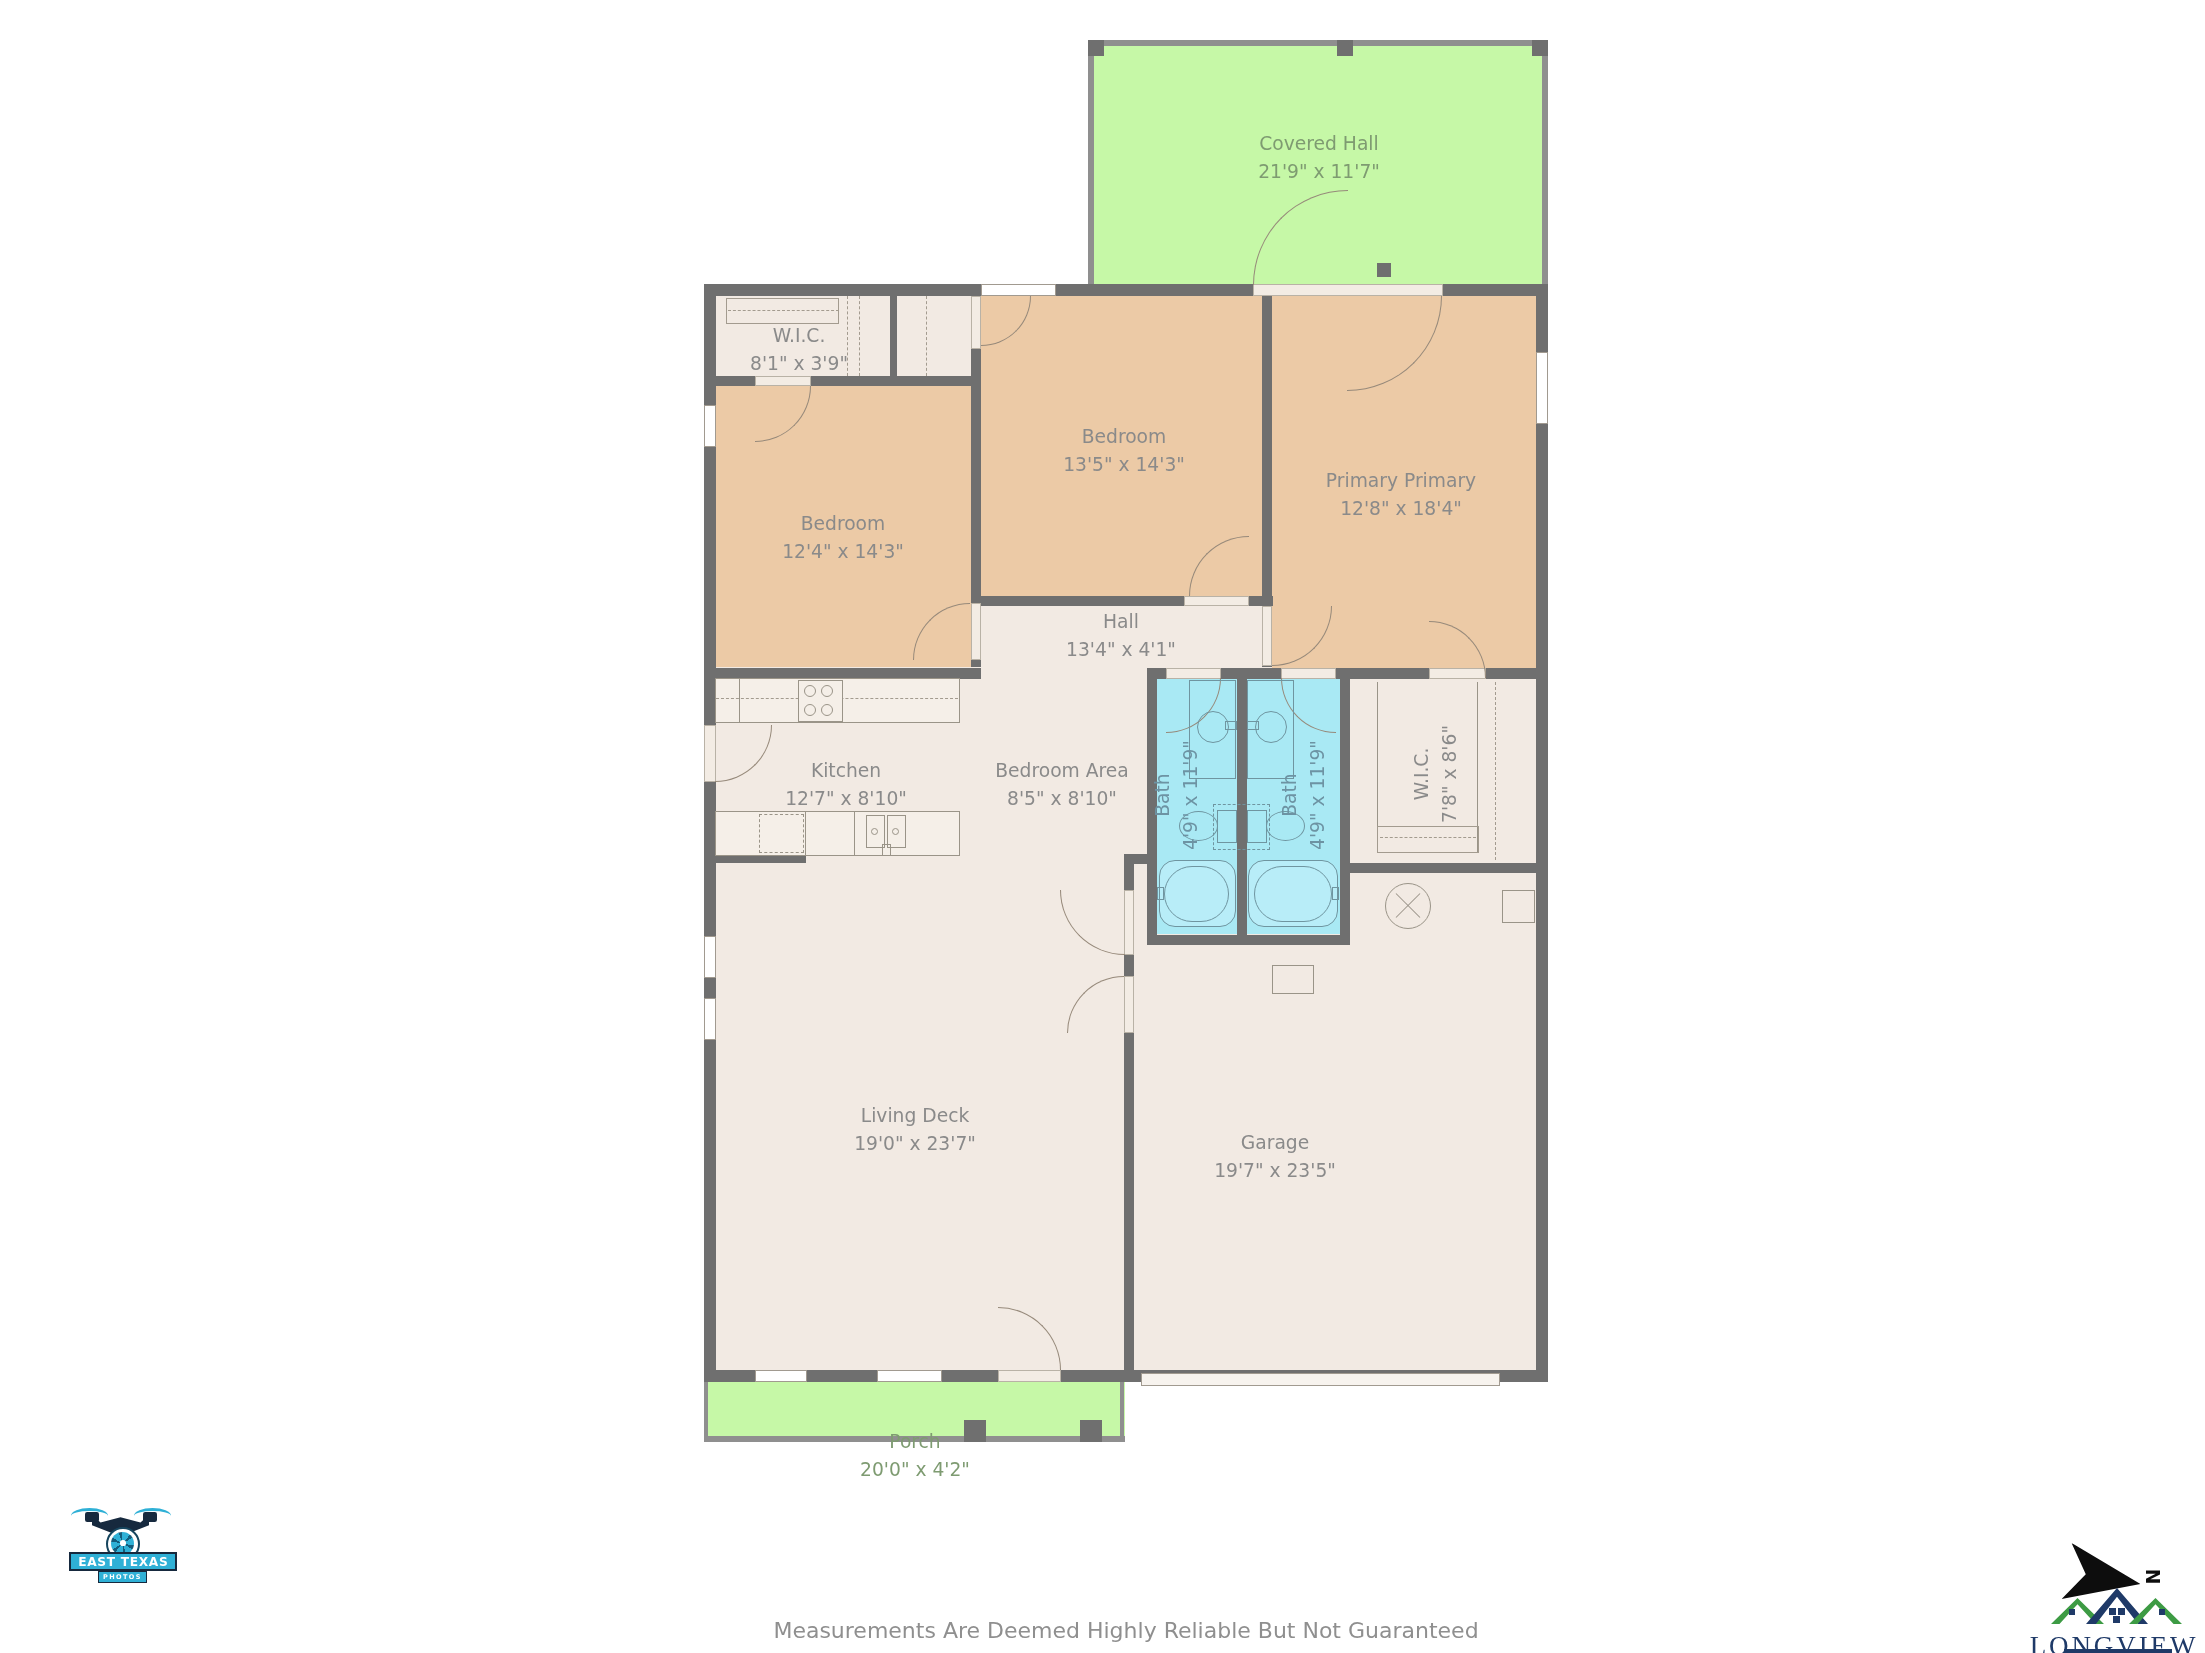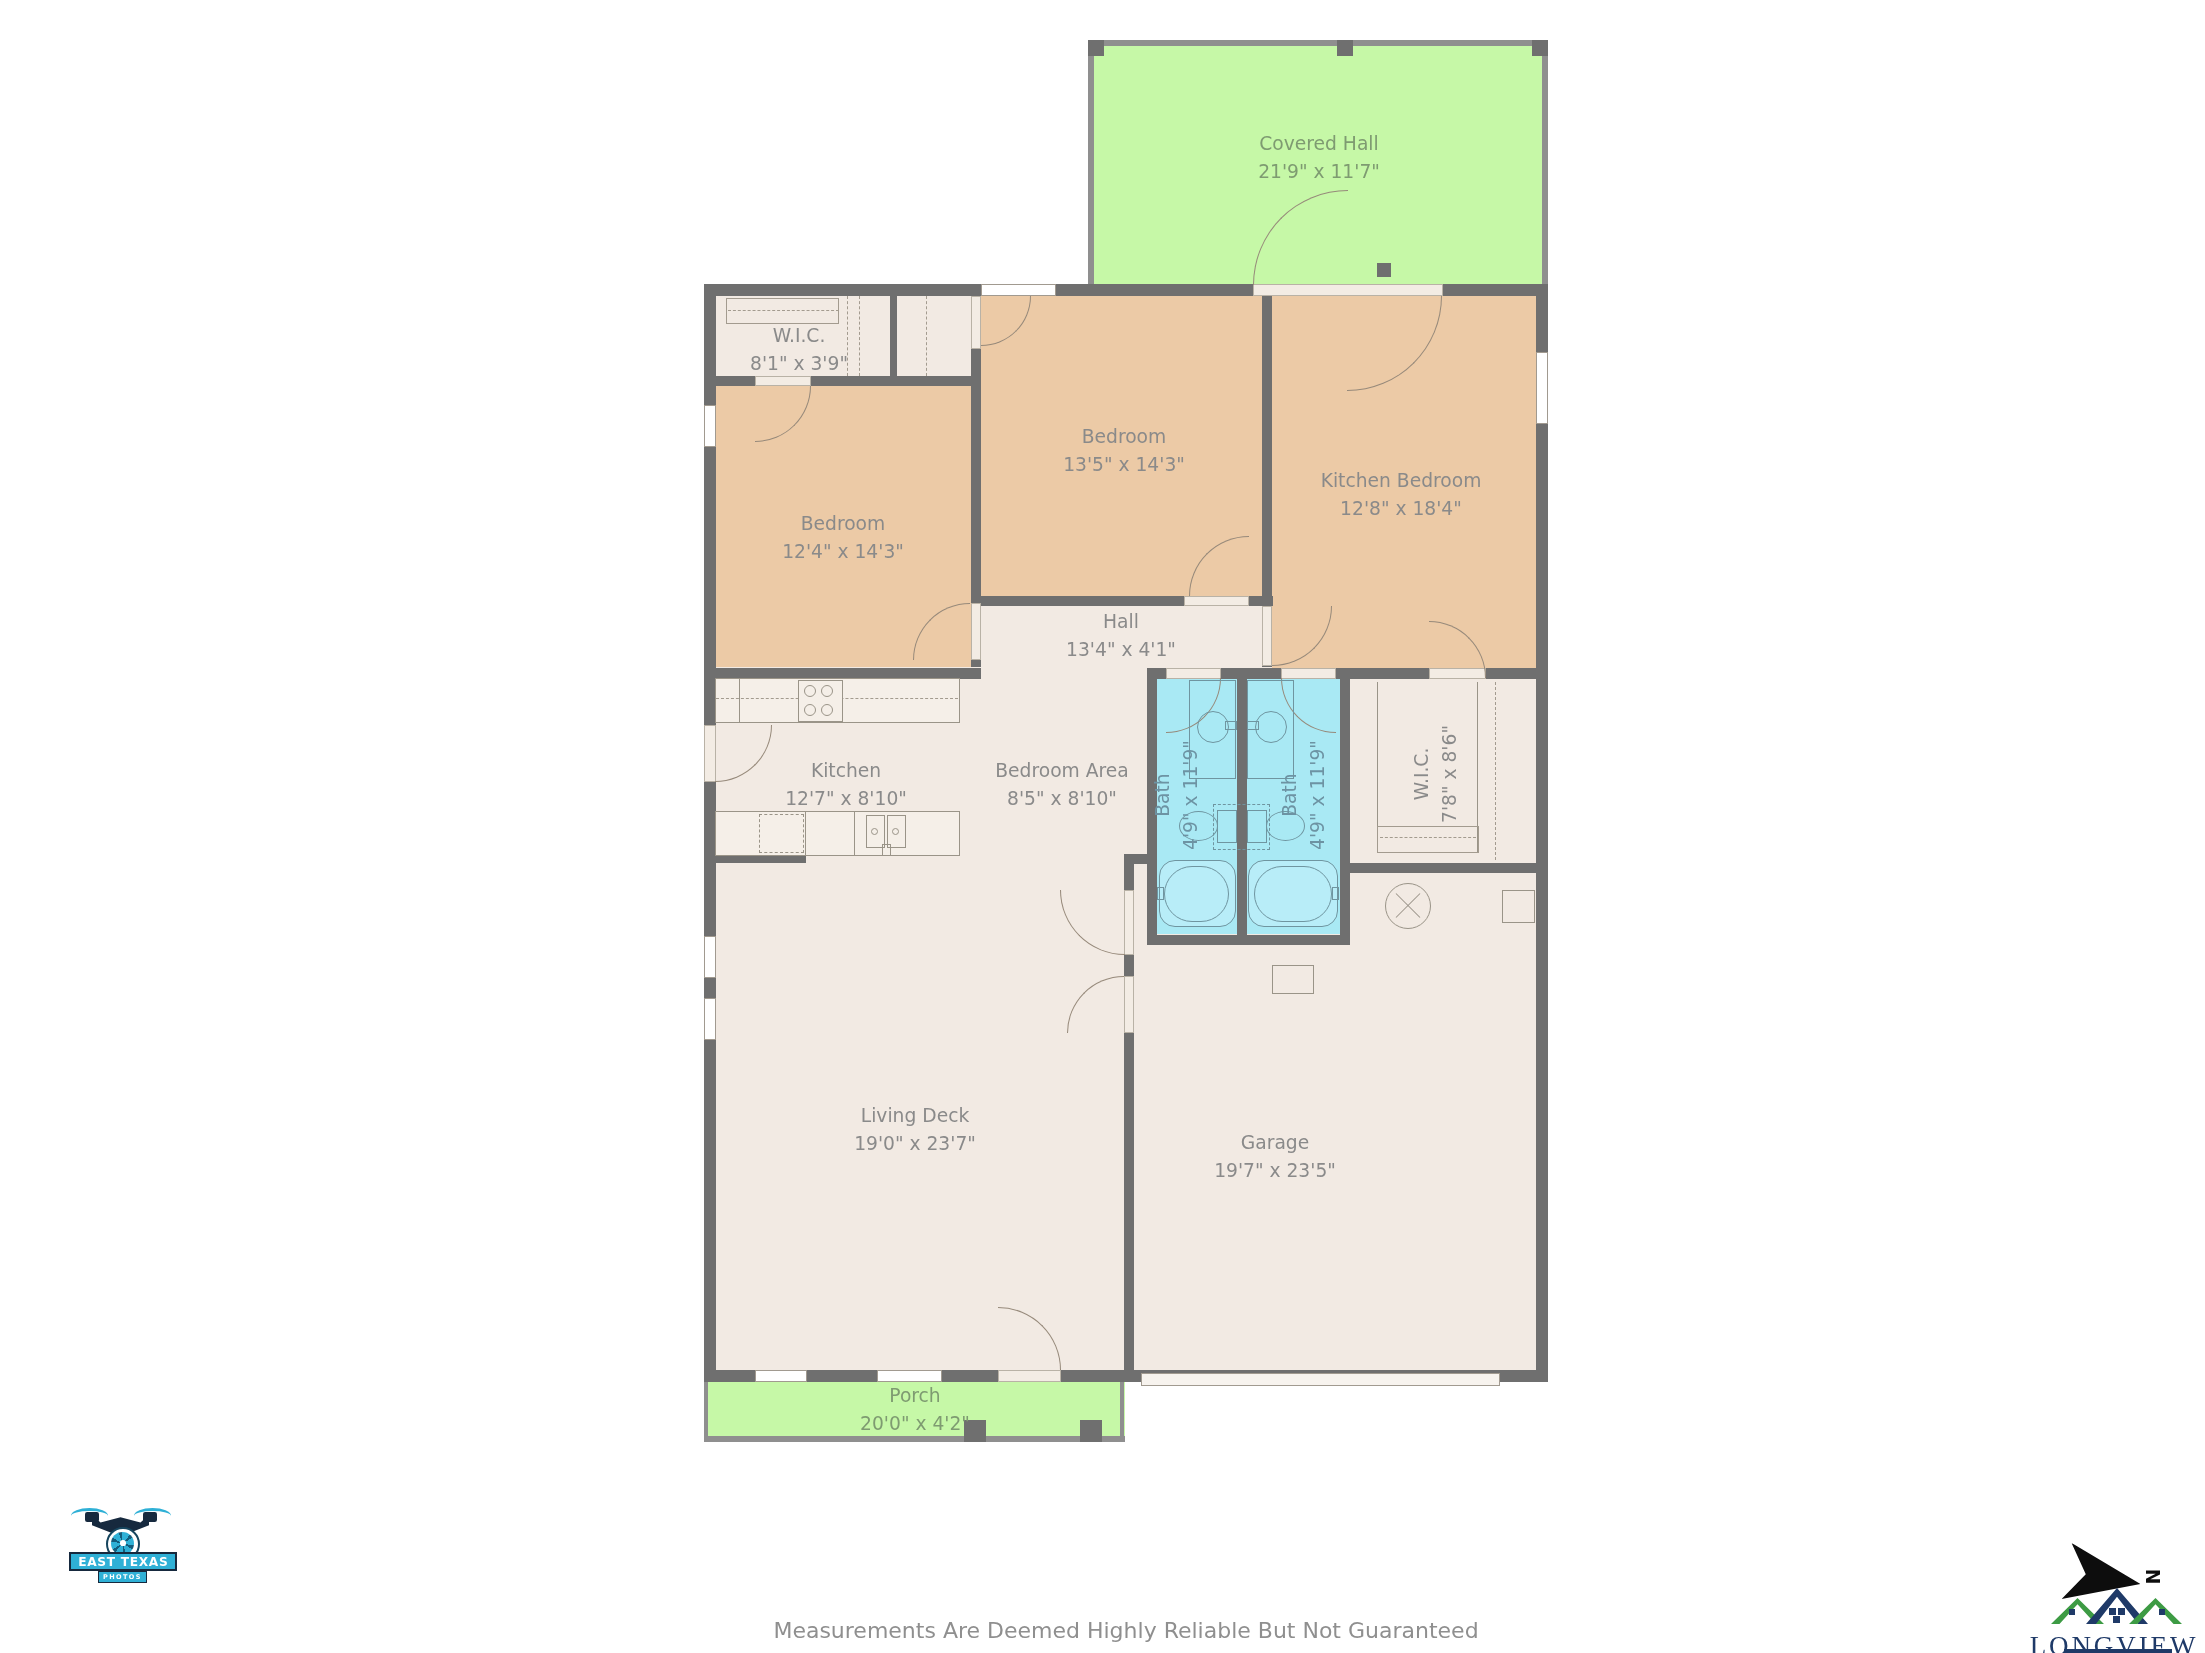--- a/index.html
+++ b/index.html
@@ -197,21 +197,21 @@
   </div>
   <div class="lbl" style="left:799px;top:350px">
     <div>W.I.C.</div>
     <div>8'1" x 3'9"</div>
   </div>
   <div class="lbl" style="left:1124px;top:451px">
     <div>Bedroom</div>
     <div>13'5" x 14'3"</div>
   </div>
   <div class="lbl" style="left:1401px;top:495px">
-    <div>Kitchen Bedroom</div>
+    <div>Primary Primary</div>
     <div>12'8" x 18'4"</div>
   </div>
   <div class="lbl" style="left:843px;top:538px">
     <div>Bedroom</div>
     <div>12'4" x 14'3"</div>
   </div>
   <div class="lbl" style="left:1121px;top:636px">
     <div>Hall</div>
     <div>13'4" x 4'1"</div>
   </div>
@@ -236,21 +236,21 @@
     <div>7'8" x 8'6"</div>
   </div>
   <div class="lbl" style="left:915px;top:1130px">
     <div>Living Deck</div>
     <div>19'0" x 23'7"</div>
   </div>
   <div class="lbl" style="left:1275px;top:1157px">
     <div>Garage</div>
     <div>19'7" x 23'5"</div>
   </div>
-  <div class="lbl g" style="left:915px;top:1410px">
+  <div class="lbl g" style="left:915px;top:1456px">
     <div>Porch</div>
     <div>20'0" x 4'2"</div>
   </div>
 
   <div class="footer" style="left:1126px;top:1630px">Measurements Are Deemed Highly Reliable But Not Guaranteed</div>
 
   <div class="abs" style="left:65px;top:1505px;width:122px;height:86px">
     <div class="abs" style="left:5.7px;top:2.9px;width:37px;height:13px;border-top:3.6px solid var(--teal);border-radius:50%"></div>
     <div class="abs" style="left:69px;top:2.9px;width:37px;height:13px;border-top:3.6px solid var(--teal);border-radius:50%"></div>
     <div class="abs" style="left:20px;top:7.2px;width:14.4px;height:10px;background:var(--dk);border-radius:2.2px"></div>

